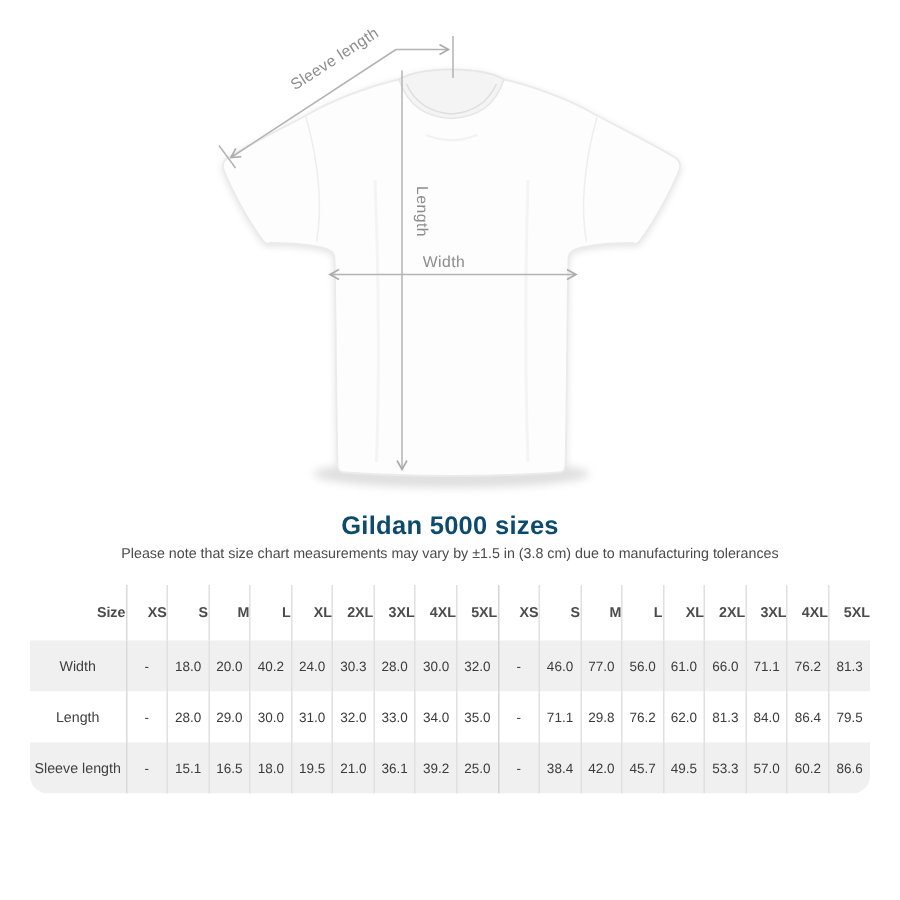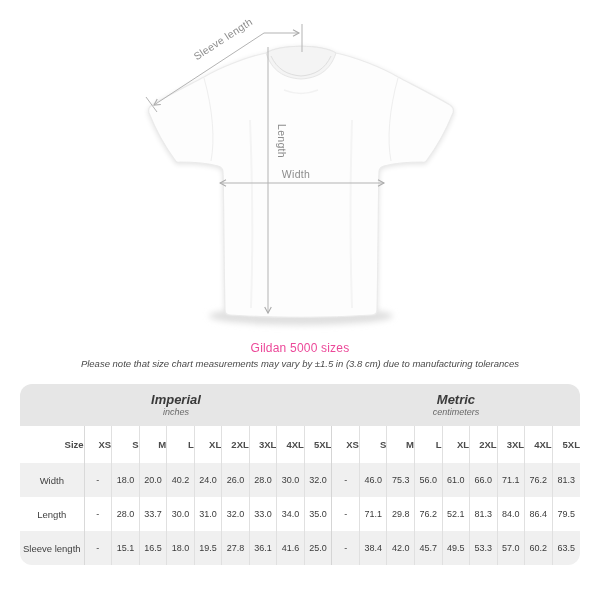--- a/index.html
+++ b/index.html
@@ -12,29 +12,28 @@
   .page { width: 600px; height: 600px; position: relative; }
 
   
   .diagram { width: 600px; height: 336px; position: relative; }
   .diagram svg { display: block; }
 
   
   .page-title {
     margin: 5px 0 3px 0;
     text-align: center;
-    font-size: 12px;
-    font-weight: normal;
-    color: #ec4899;
+    font-size: 17px;
+    font-weight: bold;
+    color: #0c4a6e;
     letter-spacing: .2px;
   }
   .tolerance-note {
     margin: 0;
     text-align: center;
-    font-style: italic;
     font-size: 9.5px;
     color: #4a4a4a;
   }
 
   
   .table-wrap {
     width: 560px;
     margin: 15px auto 0 auto;
     border-radius: 12px;
     overflow: hidden;
@@ -184,30 +183,20 @@
           <col style="width: 27.5px;">
           <col style="width: 27.5px;">
           <col style="width: 27.5px;">
           <col style="width: 27.5px;">
           <col style="width: 27.5px;">
           <col style="width: 27.5px;">
           <col style="width: 27.5px;">
           <col style="width: 27.5px;">
         </colgroup>
       <thead>
-        <tr class="group-row">
-          <th colspan="10">
-            <div class="g-label">Imperial</div>
-            <div class="g-sub">inches</div>
-          </th>
-          <th colspan="9">
-            <div class="g-label">Metric</div>
-            <div class="g-sub">centimeters</div>
-          </th>
-        </tr>
         <tr class="size-row" id="size-row">
           <th>Size</th>
         <th>XS</th>
             <th>S</th>
             <th>M</th>
             <th>L</th>
             <th>XL</th>
             <th>2XL</th>
             <th>3XL</th>
             <th>4XL</th>
@@ -224,73 +213,73 @@
           </tr>
       </thead>
       <tbody id="table-body">
           <tr>
             <td class="lbl">Width</td>
             <td>-</td>
             <td>18.0</td>
             <td>20.0</td>
             <td>40.2</td>
             <td>24.0</td>
-            <td>26.0</td>
+            <td>30.3</td>
             <td>28.0</td>
             <td>30.0</td>
             <td>32.0</td>
             <td class="sep">-</td>
             <td>46.0</td>
-            <td>75.3</td>
+            <td>77.0</td>
             <td>56.0</td>
             <td>61.0</td>
             <td>66.0</td>
             <td>71.1</td>
             <td>76.2</td>
             <td>81.3</td>
           </tr>
           <tr>
             <td class="lbl">Length</td>
             <td>-</td>
             <td>28.0</td>
-            <td>33.7</td>
+            <td>29.0</td>
             <td>30.0</td>
             <td>31.0</td>
             <td>32.0</td>
             <td>33.0</td>
             <td>34.0</td>
             <td>35.0</td>
             <td class="sep">-</td>
             <td>71.1</td>
             <td>29.8</td>
             <td>76.2</td>
-            <td>52.1</td>
+            <td>62.0</td>
             <td>81.3</td>
             <td>84.0</td>
             <td>86.4</td>
             <td>79.5</td>
           </tr>
           <tr>
             <td class="lbl">Sleeve length</td>
             <td>-</td>
             <td>15.1</td>
             <td>16.5</td>
             <td>18.0</td>
             <td>19.5</td>
-            <td>27.8</td>
+            <td>21.0</td>
             <td>36.1</td>
-            <td>41.6</td>
+            <td>39.2</td>
             <td>25.0</td>
             <td class="sep">-</td>
             <td>38.4</td>
             <td>42.0</td>
             <td>45.7</td>
             <td>49.5</td>
             <td>53.3</td>
             <td>57.0</td>
             <td>60.2</td>
-            <td>63.5</td>
+            <td>86.6</td>
           </tr>
         </tbody>
     </table>
   </div>
 
 </div>
 
 </body></html>

